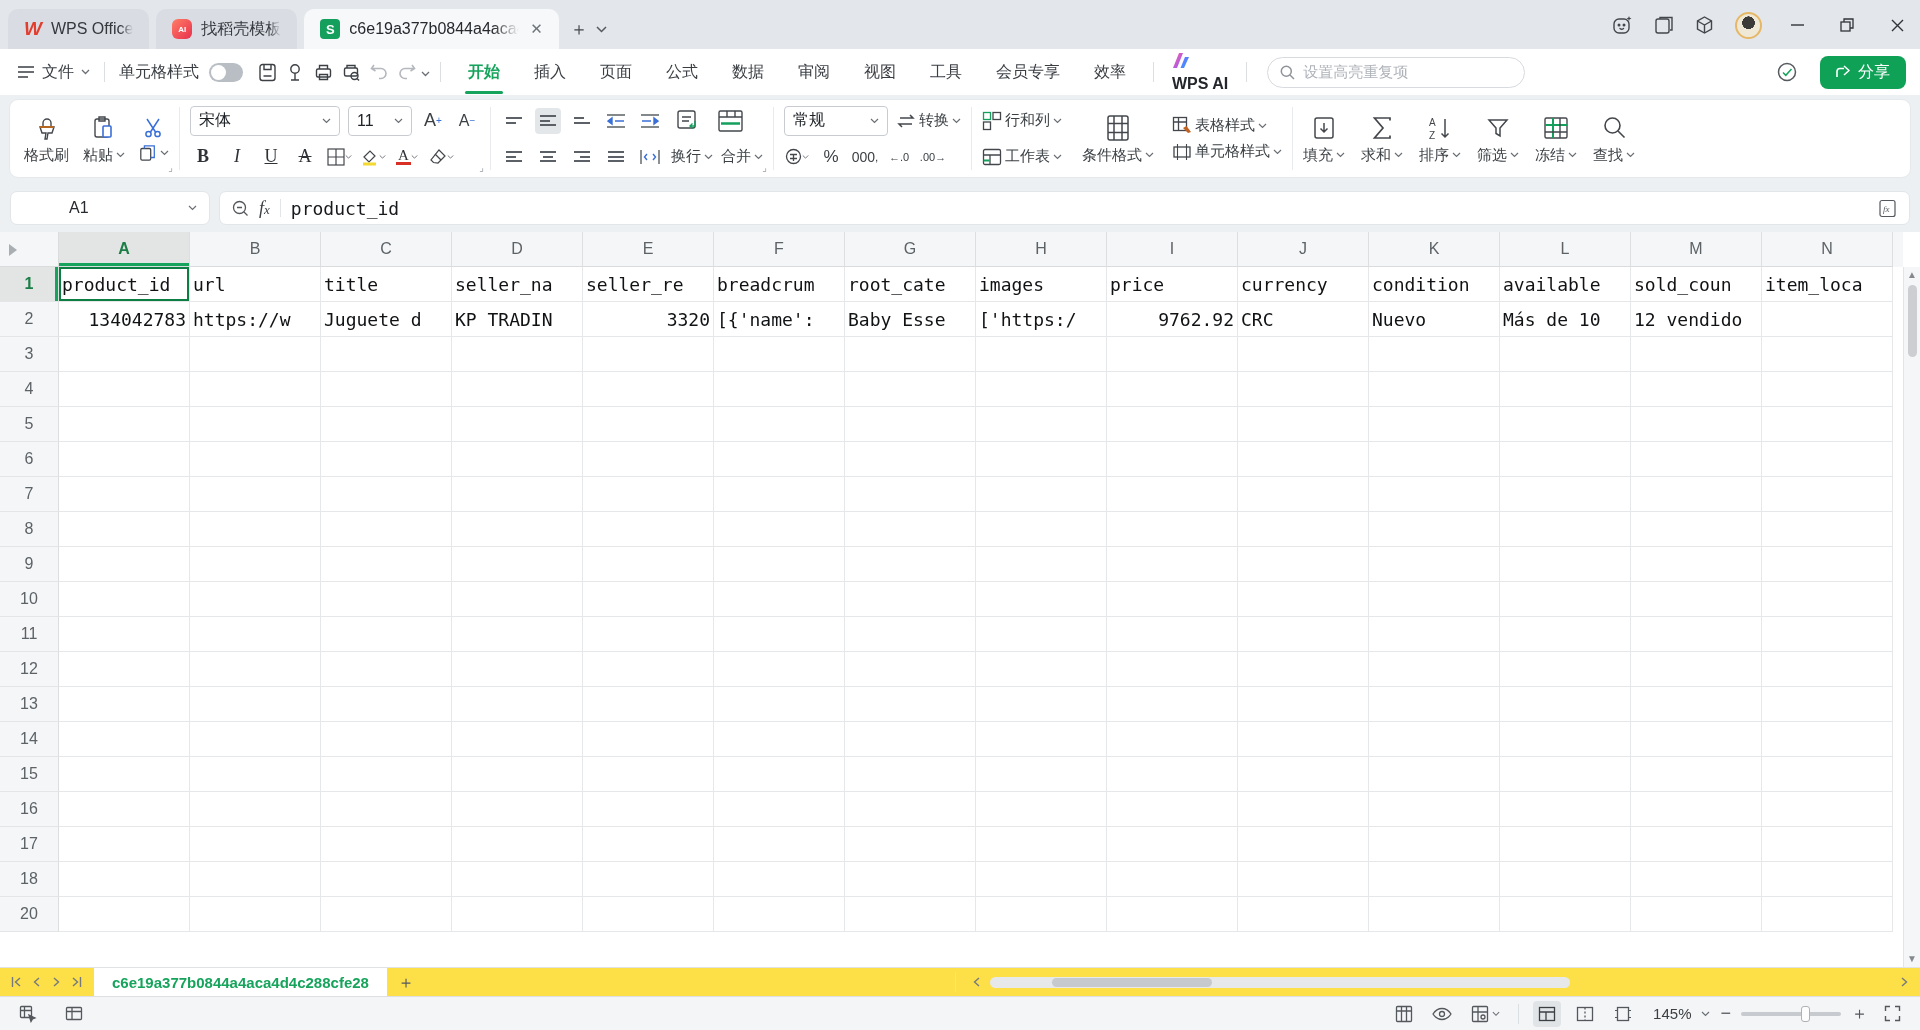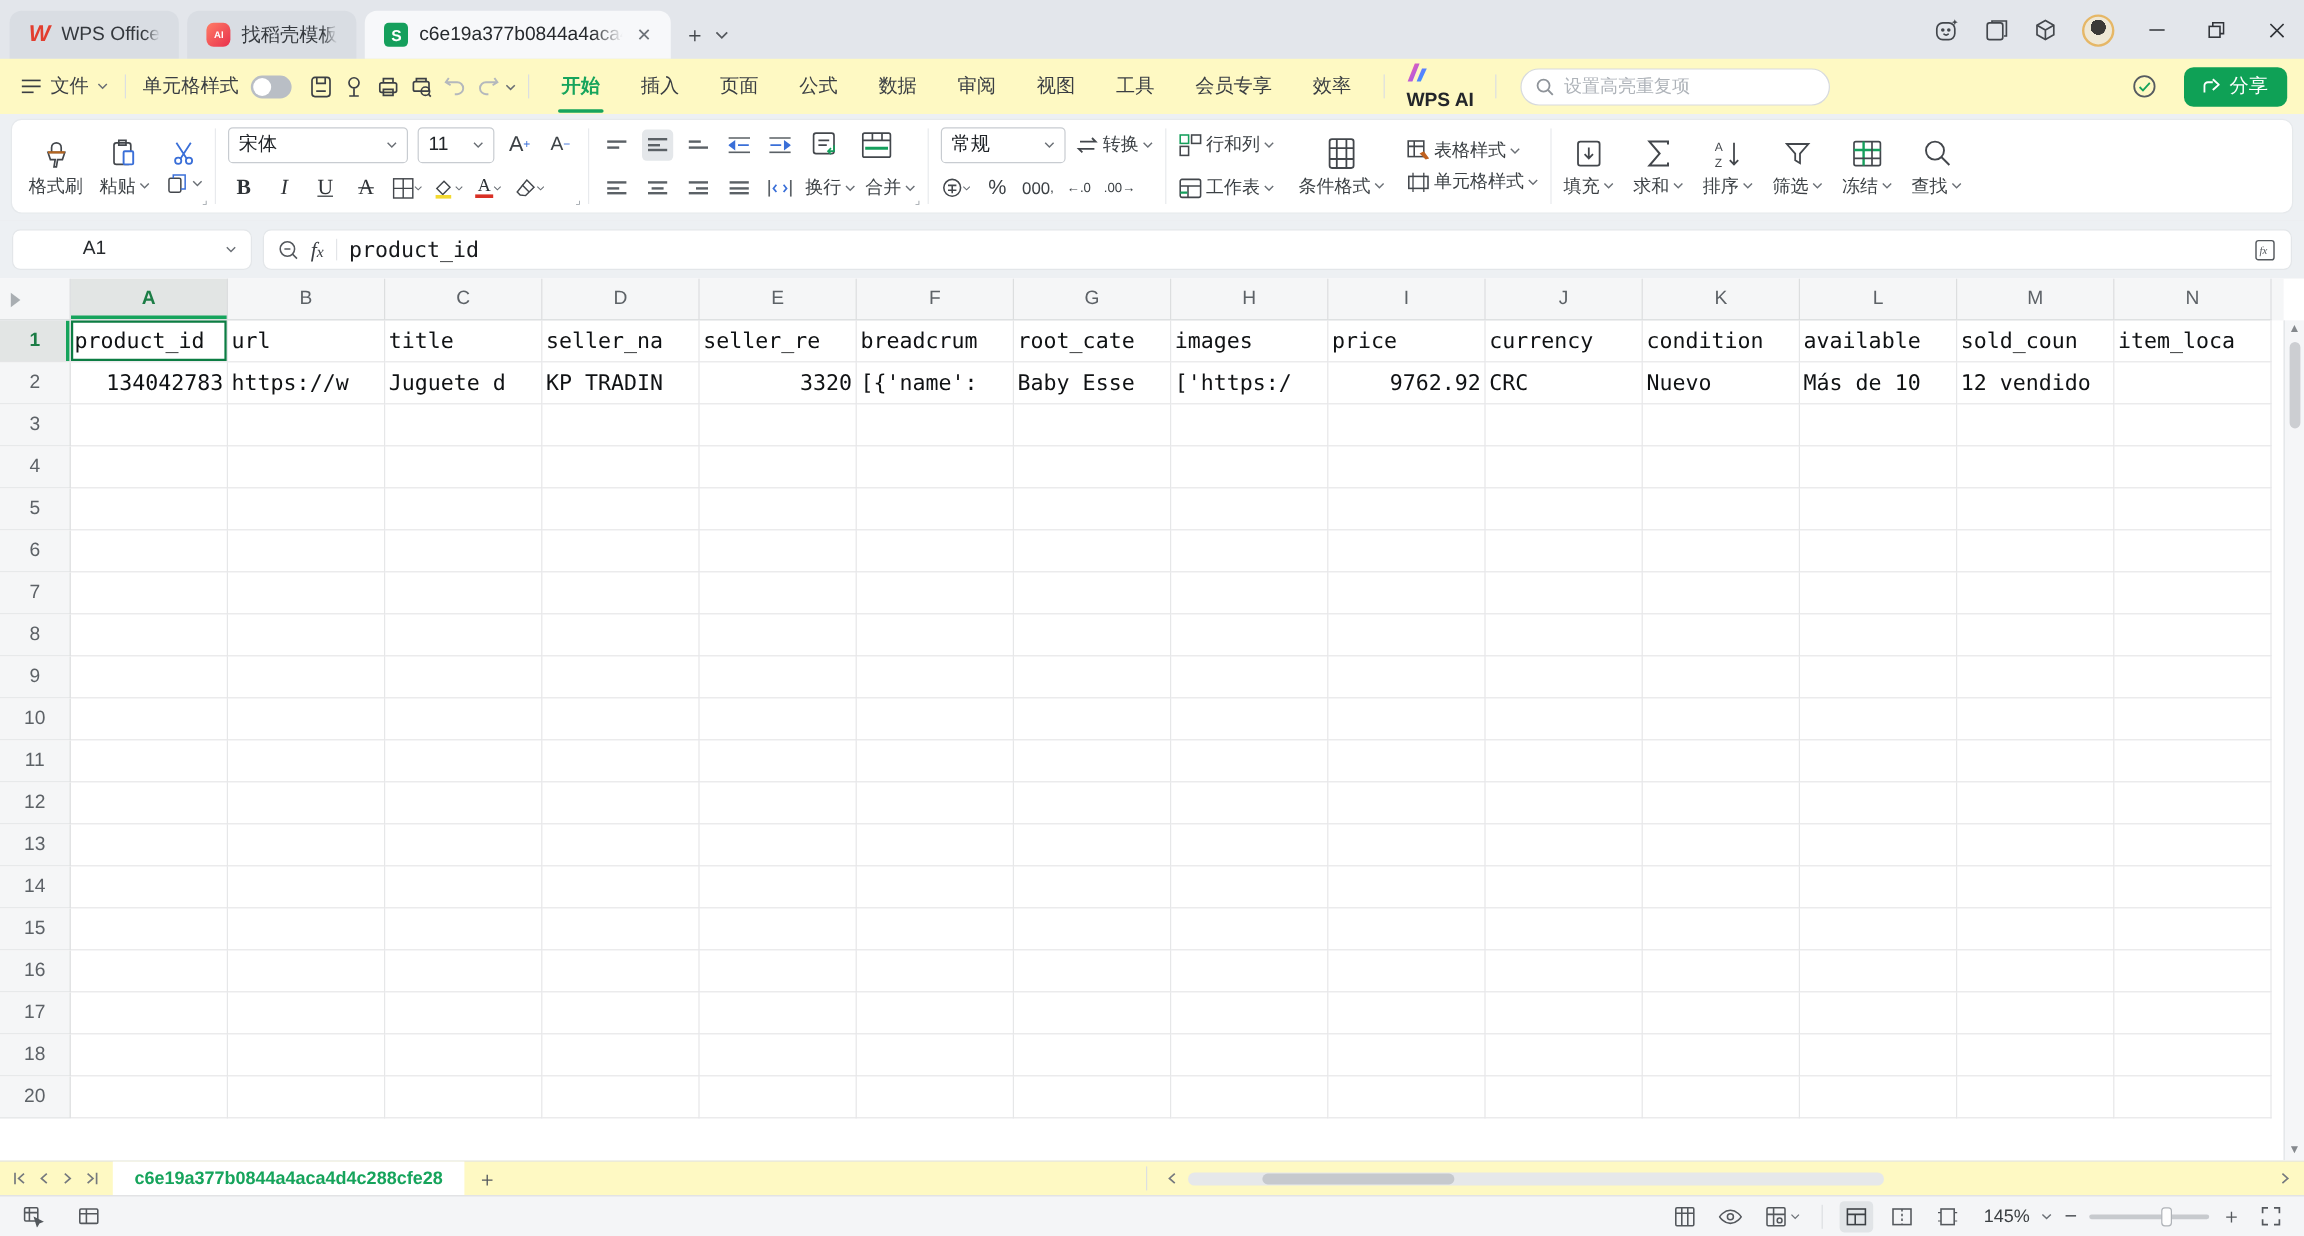--- a/index.html
+++ b/index.html
@@ -14,21 +14,21 @@
   .wps-w { color:#e23e2f; font-weight:bold; font-size:19px; font-style:italic; }
   .docer-ic { width:20px; height:20px; border-radius:6px; background:linear-gradient(135deg,#ff7d66,#e8304d); color:#fff; font-size:8px; font-weight:bold; display:flex; align-items:center; justify-content:center; }
   .sheet-ic { width:20px; height:20px; border-radius:4px; background:#159f5c; color:#fff; font-weight:bold; font-size:13px; display:flex; align-items:center; justify-content:center; }
   .tab-close { color:#6d7379; font-size:15px; margin-left:2px; }
   .tb-btn { width:26px; height:26px; display:flex; align-items:center; justify-content:center; color:#44484d; font-size:18px; margin-bottom:7px; }
   .tb-right { margin-left:auto; display:flex; align-items:center; gap:20px; margin-bottom:9px; }
   .avatar { width:27px; height:27px; border-radius:50%; border:2px solid #e6b766; background:radial-gradient(circle at 50% 38%,#3c3a38 0 34%,#efe8d6 35%); }
   .winbtn { width:30px; height:30px; display:flex; align-items:center; justify-content:center; }
 
   
-  .menubar { height:46px; background:#fef9c3; display:flex; align-items:center; padding:0 14px; flex-shrink:0; font-size:16px; color:#3a3e43; }
+  .menubar { height:46px; background:#ffffff; display:flex; align-items:center; padding:0 14px; flex-shrink:0; font-size:16px; color:#3a3e43; }
   .mi { padding:0 4px; display:flex; align-items:center; gap:5px; }
   .vsep { width:1px; height:20px; background:#dcdfe2; margin:0 10px; }
   .autosave-toggle { width:34px; height:19px; border-radius:10px; background:#b9bec5; position:relative; margin-left:6px; }
   .autosave-toggle::after { content:""; position:absolute; left:2px; top:2px; width:15px; height:15px; border-radius:50%; background:#fff; }
   .qa-ic { width:28px; height:28px; display:flex; align-items:center; justify-content:center; }
   .menu-item { padding:11px 17px; cursor:default; position:relative; white-space:nowrap; }
   .menu-item.active { color:#16a45c; font-weight:bold; }
   .menu-item.active::after { content:""; position:absolute; left:50%; transform:translateX(-50%); bottom:0px; width:38px; height:3px; border-radius:2px; background:#16a45c; }
   .wpsai { display:flex; align-items:flex-start; gap:6px; font-weight:bold; color:#23262a; padding:0 8px; white-space:nowrap;flex-direction:column; }
   .searchbox { width:258px; height:31px; background:#fff; border:1px solid #d7dade; border-radius:16px; display:flex; align-items:center; gap:8px; padding:0 12px; margin-left:10px; color:#aeb3b9; font-size:15px; }
@@ -74,21 +74,21 @@
   .rh.sel { background:#e2e5e4; color:#1c7d46; font-weight:bold; box-shadow:inset -3px 0 0 #16a45c; }
   .cell { width:131px; flex-shrink:0; border-right:1px solid #e6e7e8; border-bottom:1px solid #e6e7e8; font-family:"DejaVu Sans Mono","Liberation Mono",monospace; font-size:18px; color:#101214; display:flex; align-items:center; padding:0 3px; white-space:nowrap; overflow:hidden; }
   .cell.num { justify-content:flex-end; }
   .cell.selcell { box-shadow:inset 0 0 0 2px #0c7d43; }
   .vscroll { position:absolute; top:35px; right:0; bottom:0; width:17px; background:#f5f6f8; border-left:1px solid #e2e4e6; display:flex; flex-direction:column; align-items:center; padding:2px 0; }
   .vthumb { width:9px; height:72px; border-radius:5px; background:#ccced2; margin-top:4px; }
   .scr-arrow { color:#85898e; font-size:10px; line-height:12px; }
   .vscroll .down { margin-top:auto; }
 
   
-  .sheetbar { height:29px; background:#fef9c3; border-top:1px solid #e0e2e5; display:flex; align-items:center; padding:0 6px; flex-shrink:0; }
+  .sheetbar { height:29px; background:#fde047; border-top:1px solid #e0e2e5; display:flex; align-items:center; padding:0 6px; flex-shrink:0; }
   .navic { width:20px; display:flex; justify-content:center; color:#75797e; }
   .stab { height:100%; background:#fff; display:flex; align-items:center; padding:0 18px; margin-left:8px; font-size:15px; font-weight:bold; color:#16a45c; white-space:nowrap; }
   .addsheet { width:26px; display:flex; justify-content:center; color:#55595e; font-size:17px; margin-left:6px; }
   .hscroll { margin-left:auto; display:flex; align-items:center; gap:4px; }
   .htrack { width:580px; height:11px; border-radius:6px; background:#e6e8ea; position:relative; }
   .hthumb { position:absolute; left:62px; top:1px; width:160px; height:9px; border-radius:5px; background:#c6c9cd; }
 
   
   .statusbar { height:34px; background:#f4f5f7; border-top:1px solid #dedfe2; display:flex; align-items:center; padding:0 14px; flex-shrink:0; color:#3c4043; font-size:15px; }
   .sb-ic { width:28px; height:26px; display:flex; align-items:center; justify-content:center; border-radius:4px; }

